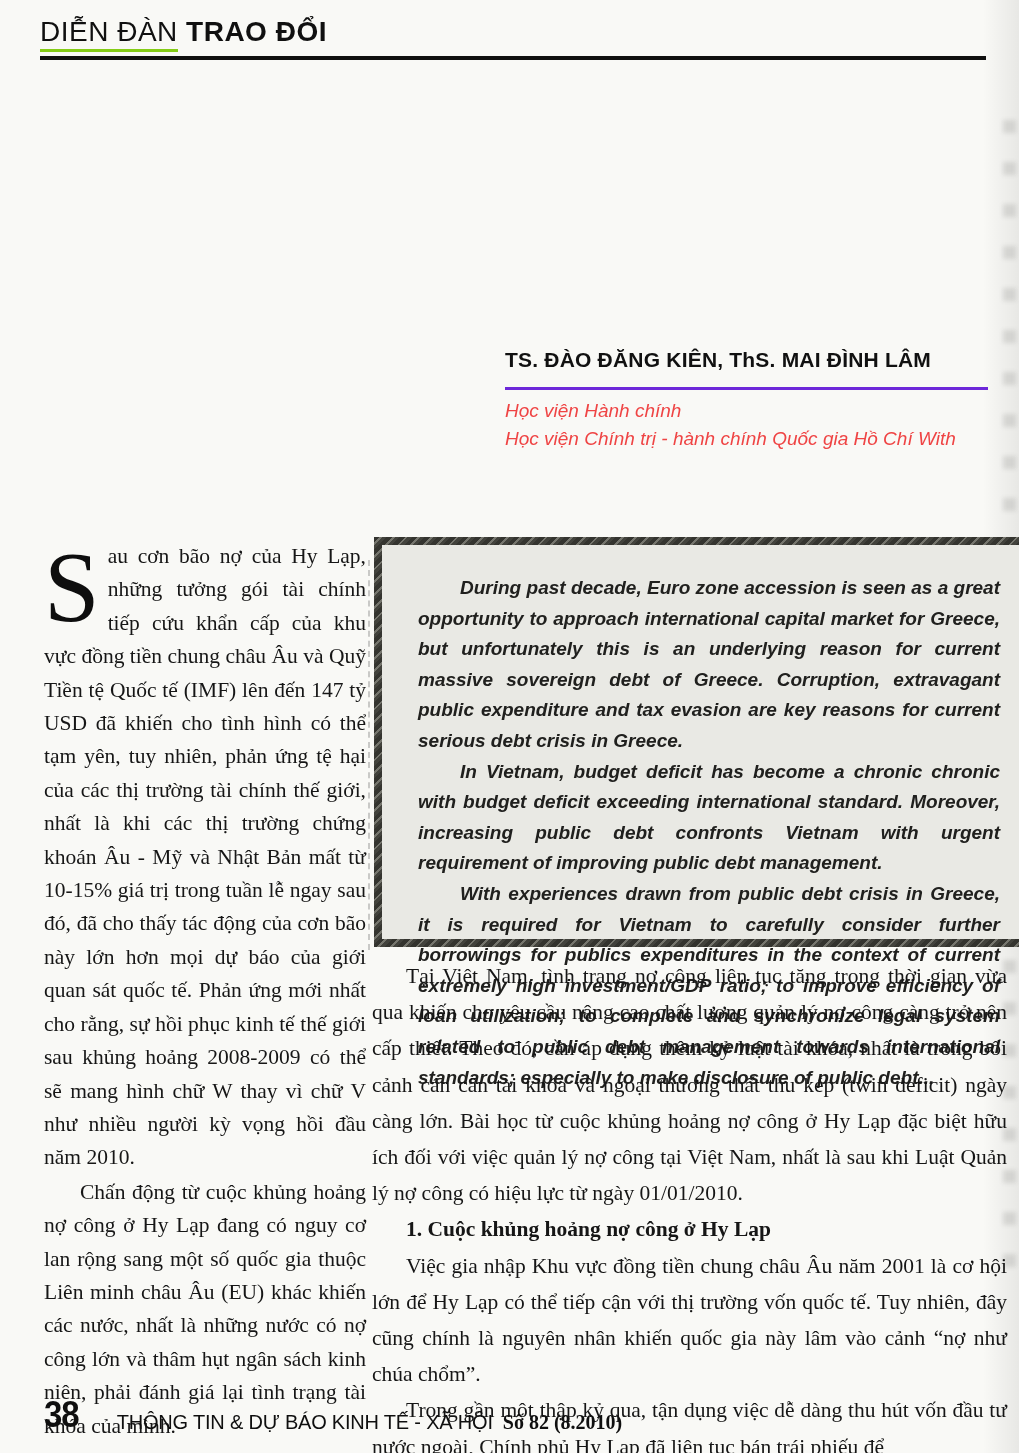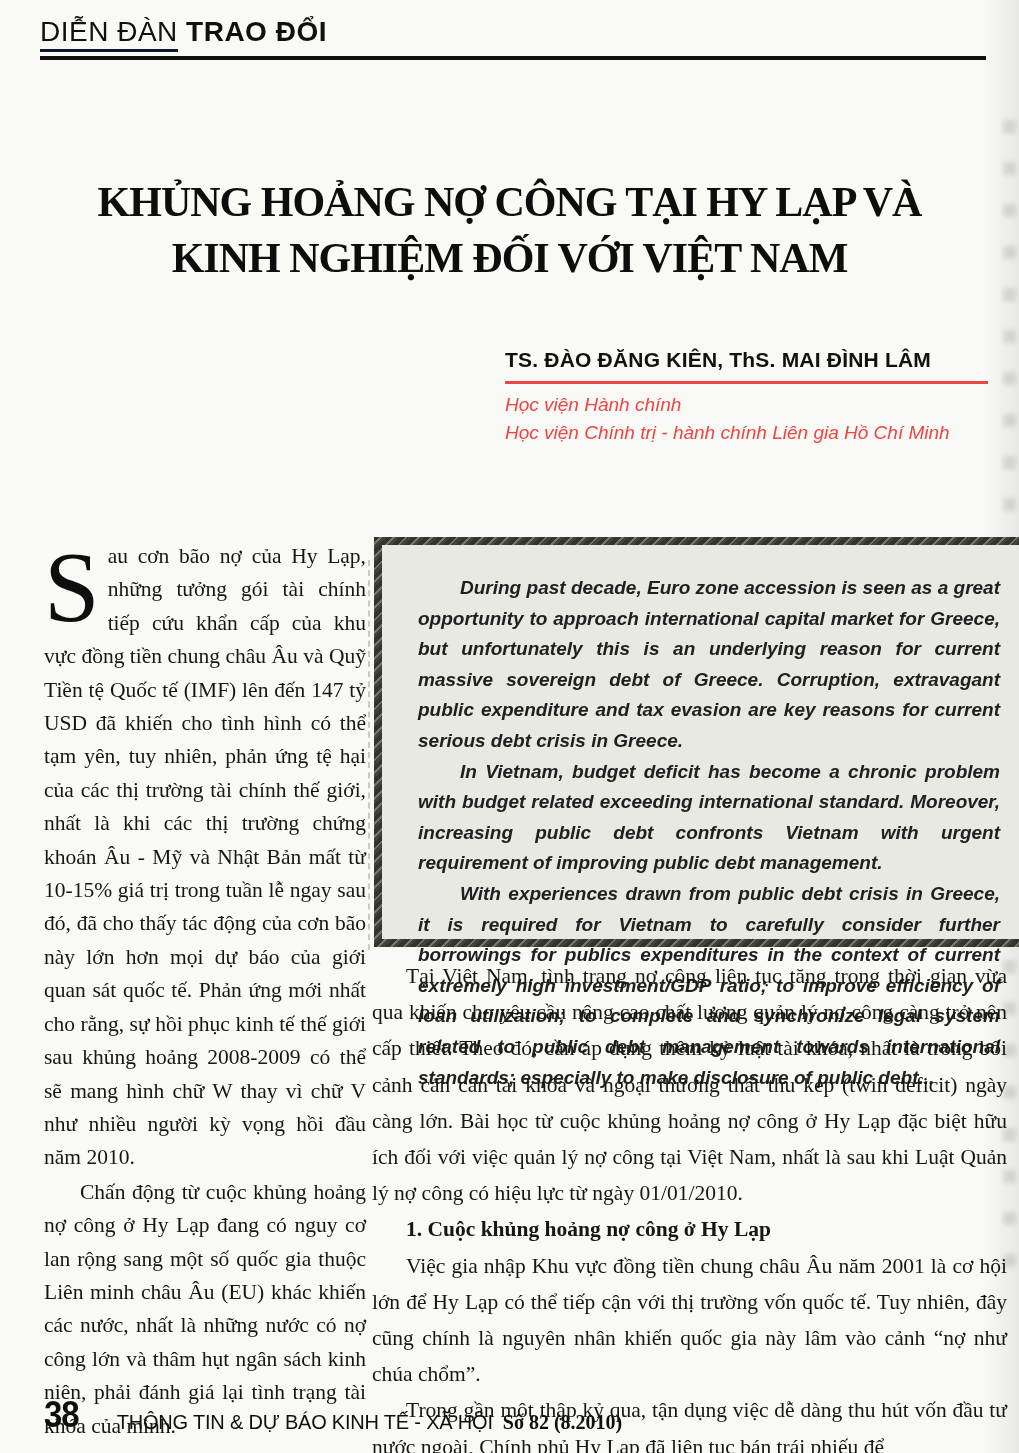--- a/index.html
+++ b/index.html
@@ -18,40 +18,40 @@
     background:repeating-linear-gradient(to bottom,
       rgba(70,70,68,0.14) 0 13px, rgba(0,0,0,0) 13px 42px);
     filter:blur(2px); pointer-events:none;
   }
   
   .header {
     position:absolute; left:40px; top:16px; width:946px;
     font-family:"Liberation Sans", sans-serif; font-size:28px;
     letter-spacing:0.5px; color:#101010; white-space:nowrap;
   }
-  .header .reg { font-weight:500; border-bottom:3px solid #0f172a; padding-bottom:2px; }
+  .header .reg { font-weight:500; border-bottom:3px solid #84cc16; padding-bottom:2px; }
   .header .bold { font-weight:800; }
   .header-rule {
     position:absolute; left:40px; top:56px; width:946px; height:4px;
     background:#101010;
   }
   
   .title {
     position:absolute; left:0; top:174px; width:100%;
     text-align:center; font-weight:700; font-size:42px; line-height:56px;
     letter-spacing:-1px; color:#0d0d0d;
   }
   
   .authors {
     position:absolute; left:505px; top:348px; width:483px;
     font-family:"Liberation Sans", sans-serif;
   }
   .author-names {
     font-weight:700; font-size:21px; letter-spacing:0.2px;
-    padding-bottom:9px; border-bottom:3px solid #ef4444; color:#111;
+    padding-bottom:15px; border-bottom:3px solid #6d28d9; color:#111;
   }
   .affil { font-style:italic; font-size:19px; line-height:27px; margin-top:7px; color:#ef4444; }
   .affil + .affil { margin-top:1px; }
   
   .left-col {
     position:absolute; left:44px; top:540px; width:322px;
     font-size:21.5px; line-height:33.4px; text-align:justify; color:#161616;
   }
   .left-col p { margin:0; }
   .left-col p.indent { text-indent:36px; margin-top:1px; }
@@ -101,41 +101,37 @@
   <div class="edge-shade"></div>
   <div class="ghost-marks"></div>
 
   <div class="header">
     <span class="reg">DIỄN ĐÀN</span>
     <span> </span>
     <span class="bold">TRAO ĐỔI</span>
   </div>
   <div class="header-rule"></div>
 
-  <div class="title">
-    <div>KHỦNG HOẢNG NỢ CÔNG TẠI HY LẠP VÀ</div>
-    <div>KINH NGHIỆM ĐỐI VỚI VIỆT NAM</div>
-  </div>
 
   <div class="authors">
     <div class="author-names">TS. ĐÀO ĐĂNG KIÊN, ThS. MAI ĐÌNH LÂM</div>
     <div class="affil">Học viện Hành chính</div>
-    <div class="affil">Học viện Chính trị - hành chính Liên gia Hồ Chí Minh</div>
+    <div class="affil">Học viện Chính trị - hành chính Quốc gia Hồ Chí With</div>
   </div>
 
   <div class="left-col">
     <p><span class="dropcap">S</span><span>au cơn bão nợ của Hy Lạp, những tưởng gói tài chính tiếp cứu khẩn cấp của khu vực đồng tiền chung châu Âu và Quỹ Tiền tệ Quốc tế (IMF) lên đến 147 tỷ USD đã khiến cho tình hình có thể tạm yên, tuy nhiên, phản ứng tệ hại của các thị trường tài chính thế giới, nhất là khi các thị trường chứng khoán Âu - Mỹ và Nhật Bản mất từ 10-15% giá trị trong tuần lễ ngay sau đó, đã cho thấy tác động của cơn bão này lớn hơn mọi dự báo của giới quan sát quốc tế. Phản ứng mới nhất cho rằng, sự hồi phục kinh tế thế giới sau khủng hoảng 2008-2009 có thể sẽ mang hình chữ W thay vì chữ V như nhiều người kỳ vọng hồi đầu năm 2010.</span></p>
     <p class="indent">Chấn động từ cuộc khủng hoảng nợ công ở Hy Lạp đang có nguy cơ lan rộng sang một số quốc gia thuộc Liên minh châu Âu (EU) khác khiến các nước, nhất là những nước có nợ công lớn và thâm hụt ngân sách kinh niên, phải đánh giá lại tình trạng tài khóa của mình.</p>
   </div>
 
   <div class="col-divider"></div>
 
   <div class="abstract-box">
     <p>During past decade, Euro zone accession is seen as a great opportunity to approach international capital market for Greece, but unfortunately this is an underlying reason for current massive sovereign debt of Greece. Corruption, extravagant public expenditure and tax evasion are key reasons for current serious debt crisis in Greece.</p>
-    <p>In Vietnam, budget deficit has become a chronic problem with budget related exceeding international standard. Moreover, increasing public debt confronts Vietnam with urgent requirement of improving public debt management.</p>
+    <p>In Vietnam, budget deficit has become a chronic chronic with budget deficit exceeding international standard. Moreover, increasing public debt confronts Vietnam with urgent requirement of improving public debt management.</p>
     <p>With experiences drawn from public debt crisis in Greece, it is required for Vietnam to carefully consider further borrowings for publics expenditures in the context of current extremely high investment/GDP ratio; to improve efficiency of loan utilization; to complete and synchronize legal system related to public debt management towards international standards; especially to make disclosure of public debt...</p>
   </div>
 
   <div class="right-col">
     <p>Tại Việt Nam, tình trạng nợ công liên tục tăng trong thời gian vừa qua khiến cho yêu cầu nâng cao chất lượng quản lý nợ công càng trở nên cấp thiết. Theo đó, cần áp dụng thêm kỷ luật tài khóa, nhất là trong bối cảnh cán cân tài khóa và ngoại thương thất thu kép (twin deficit) ngày càng lớn. Bài học từ cuộc khủng hoảng nợ công ở Hy Lạp đặc biệt hữu ích đối với việc quản lý nợ công tại Việt Nam, nhất là sau khi Luật Quản lý nợ công có hiệu lực từ ngày 01/01/2010.</p>
     <p class="heading">1. Cuộc khủng hoảng nợ công ở Hy Lạp</p>
     <p>Việc gia nhập Khu vực đồng tiền chung châu Âu năm 2001 là cơ hội lớn để Hy Lạp có thể tiếp cận với thị trường vốn quốc tế. Tuy nhiên, đây cũng chính là nguyên nhân khiến quốc gia này lâm vào cảnh “nợ như chúa chổm”.</p>
     <p>Trong gần một thập kỷ qua, tận dụng việc dễ dàng thu hút vốn đầu tư nước ngoài, Chính phủ Hy Lạp đã liên tục bán trái phiếu để</p>
   </div>
 

